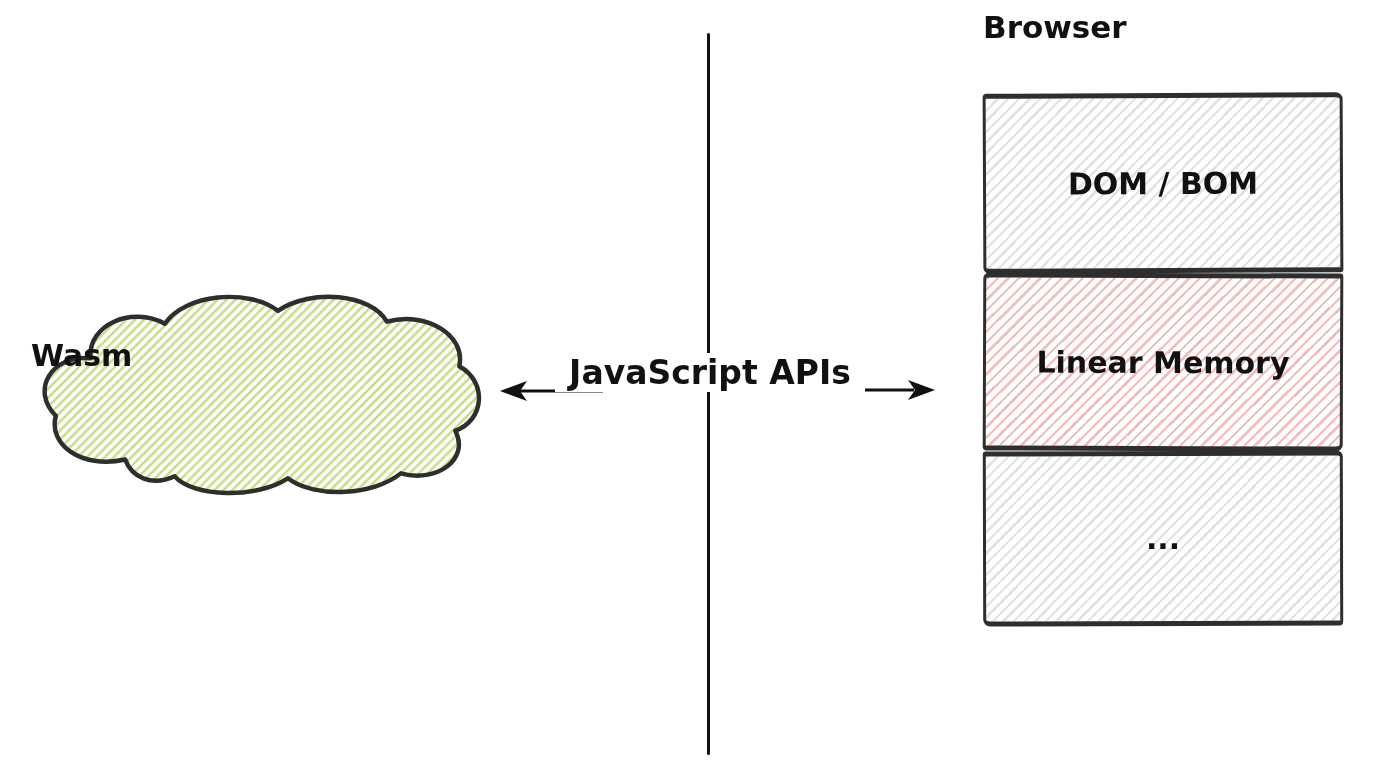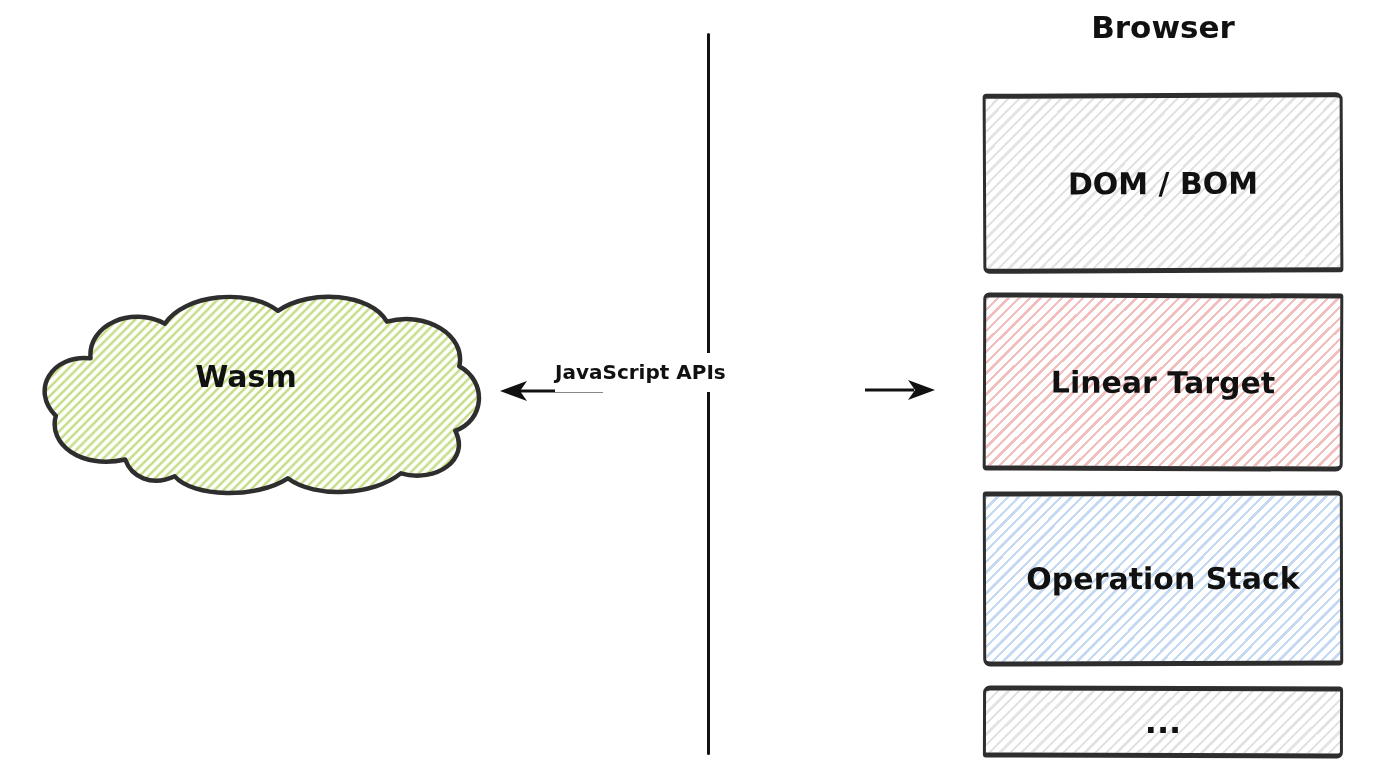--- a/index.html
+++ b/index.html
@@ -25,64 +25,63 @@
     z-index: 1;
   }
   
   .cloud-svg {
     position: absolute;
     left: 36px; top: 284px;
     z-index: 1;
   }
   .cloud-text {
     position: absolute;
-    left: 31px; top: 354px;
+    left: 31px; top: 333px;
     width: 430px;
-    text-align: center;
     font-size: 30px;
     line-height: 45px;
     font-weight: 600;
     z-index: 2;
   }
   
   .bridge-text {
     position: absolute;
     left: 555px; top: 353px;
     width: 310px;
-    text-align: left;
-    font-size: 20px;
+    text-align: center;
+    font-size: 33px;
     line-height: 39px;
     font-weight: 600;
     background: #ffffff;
     z-index: 2;
   }
   .arrow {
     position: absolute;
     z-index: 2;
     color: #111111;
   }
   .arrow-left  { left: 497px; top: 377px; }
   .arrow-right { left: 834px; top: 376px; }
   
   .browser-title {
     position: absolute;
     left: 983px; top: 8px;
     width: 360px;
-    text-align: center;
+    text-align: left;
     font-size: 31px;
     line-height: 38px;
     font-weight: 600;
   }
   .stack {
     position: absolute;
     left: 983px; top: 93px;
     width: 360px;
     display: flex;
     flex-direction: column;
-    gap: 20px;
+    gap: 0;
     align-items: center;
   }
   .layer {
     box-sizing: border-box;
     width: 100%;
     border: 3px solid #2e2e2e;
     border-top-width: 5px;
     border-bottom-width: 5px;
     background-color: #ffffff;
     background-image: repeating-linear-gradient(
@@ -145,23 +144,20 @@
   <div class="bridge-text">
     <div>JavaScript APIs</div>
   </div>
 
   <div class="browser-title">Browser</div>
   <div class="stack">
     <div class="layer" style="--hatch: #e3e3e3;">
       <span>DOM / BOM</span>
     </div>
     <div class="layer" style="--hatch: #f2bebe;">
-      <span>Linear Target</span>
-    </div>
-    <div class="layer" style="--hatch: #c6d9f3;">
-      <span>Operation Stack</span>
+      <span>Linear Memory</span>
     </div>
     <div class="layer" style="--hatch: #e3e3e3;">
       <span>...</span>
     </div>
   </div>
 
 </div>
 
 </body></html>

